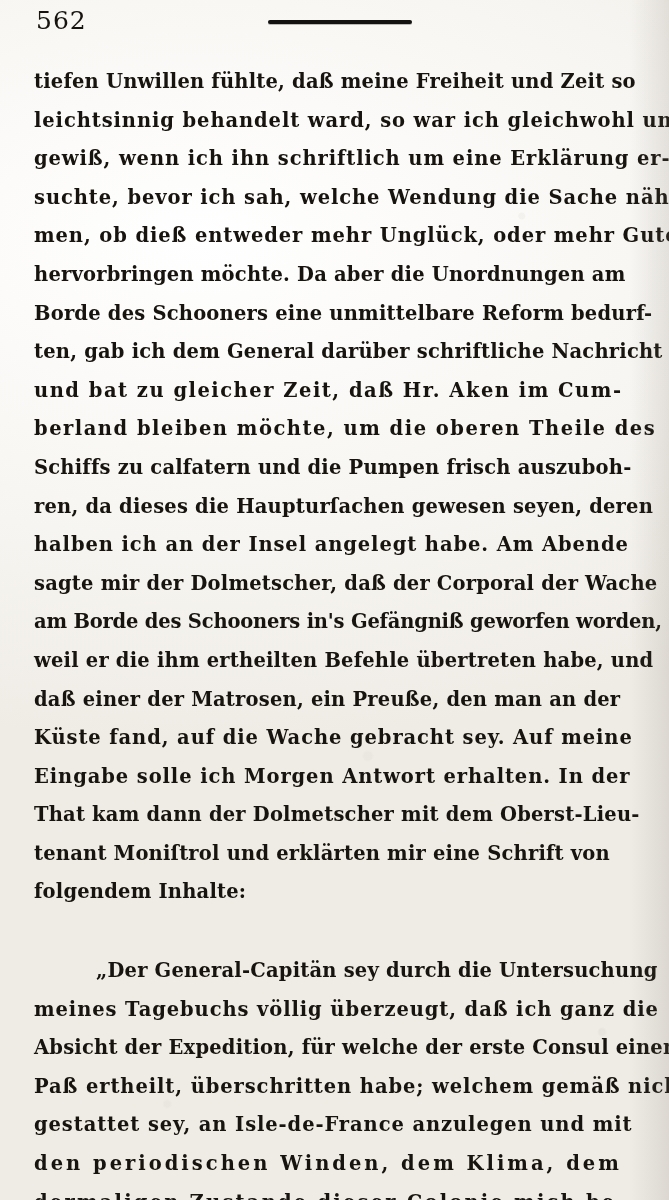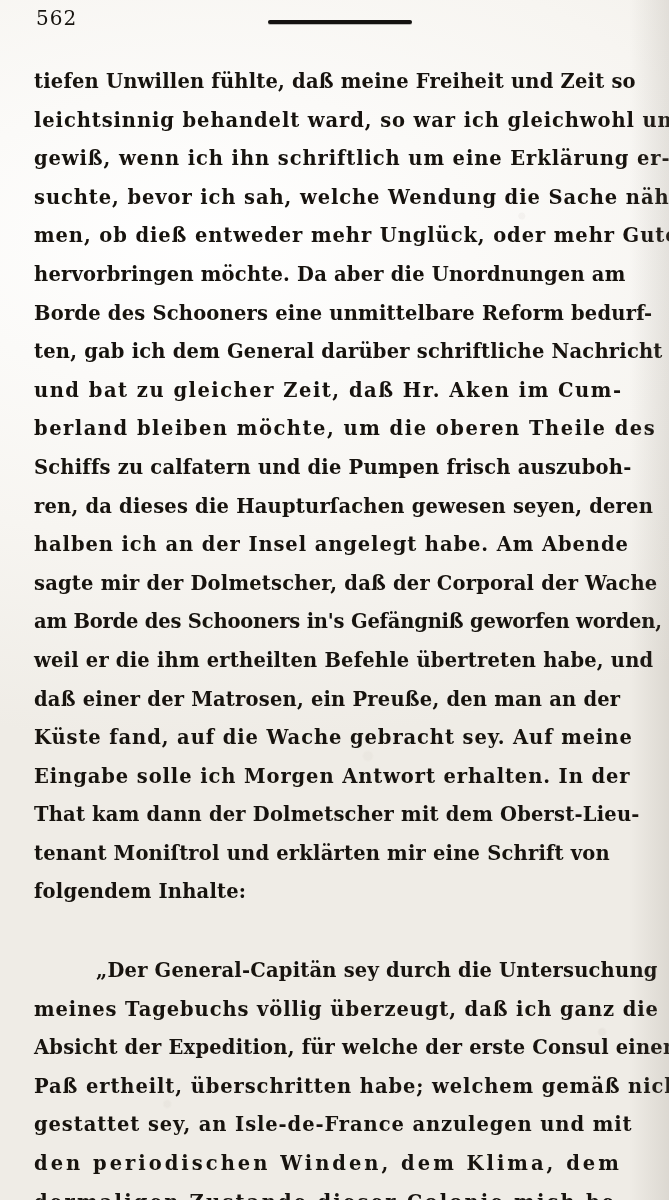--- a/index.html
+++ b/index.html
@@ -53,21 +53,21 @@
     top: 0;
     left: 0;
     width: 669px;
     height: 56px;
   }
   .folio {
     position: absolute;
     left: 36px;
     top: 6px;
     font-family: "DejaVu Serif", serif;
-    font-size: 20px;
+    font-size: 25px;
     letter-spacing: 1px;
     color: #17140f;
   }
   .rule {
     position: absolute;
     left: 268px;
     top: 20px;
     width: 144px;
     height: 4px;
     background: #141210;

